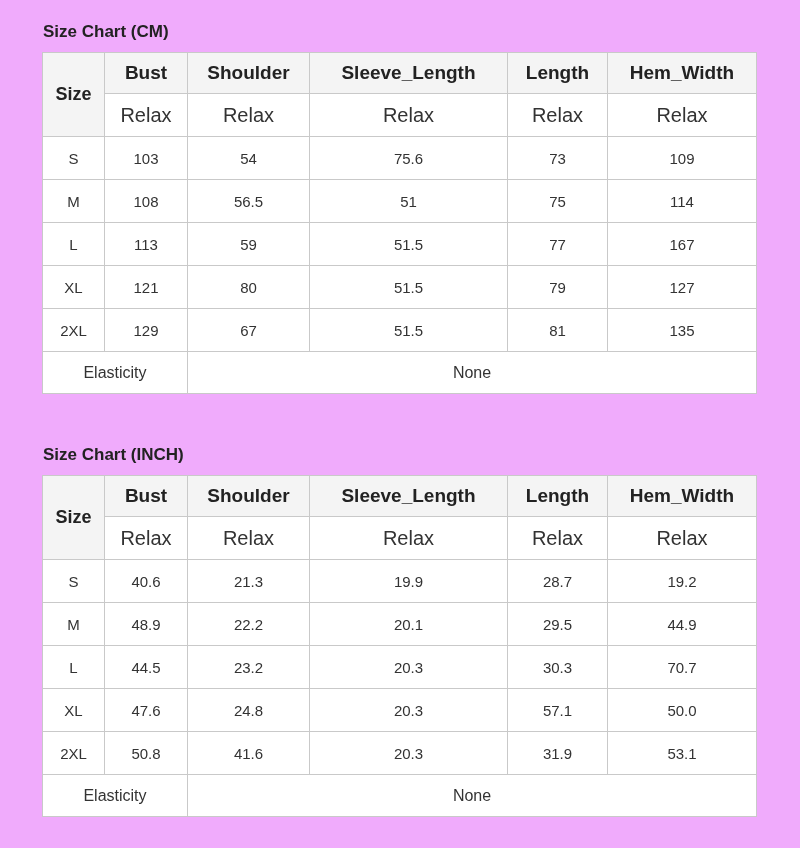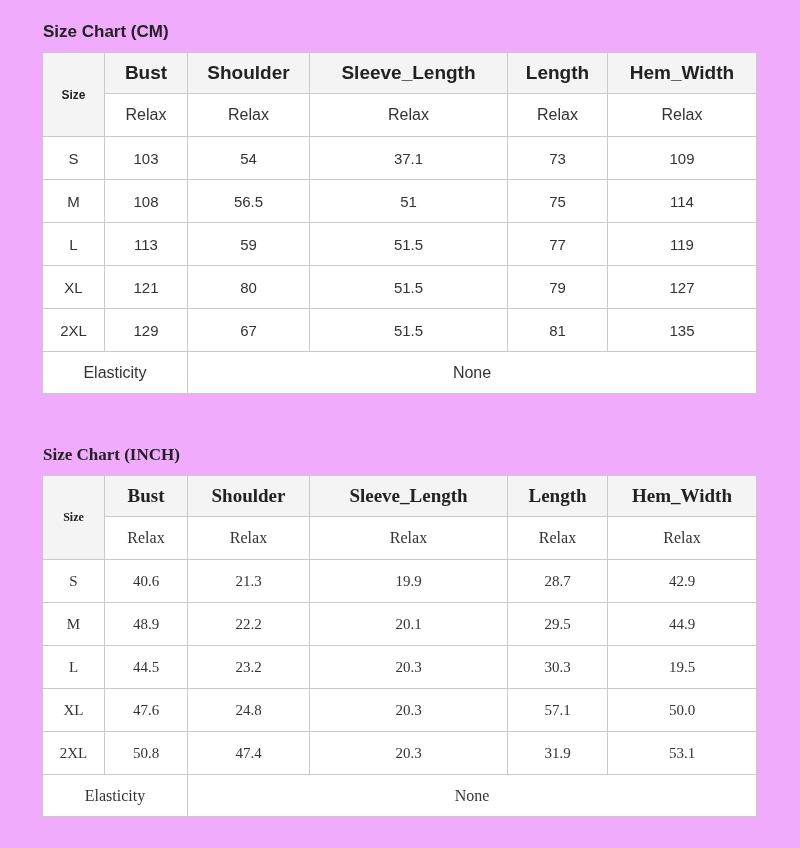--- a/index.html
+++ b/index.html
@@ -7,35 +7,35 @@
     width: 800px; height: 848px; box-sizing: border-box;
     padding: 22px 32px 0 42px;
     background: #f0abfc;
     font-family: "Liberation Sans", sans-serif;
     color: #333333;
   }
   .section-title {
     font-size: 17px; line-height: 20px; font-weight: bold;
     color: #222222; margin: 0 0 10px 1px;
   }
-  .section-inch { margin-top: 51px; font-family: Liberation Serif, serif; }
+  .section-inch { margin-top: 51px; }
   table.size-table {
     width: 714px; border-collapse: collapse; table-layout: fixed;
   }
   table.size-table th, table.size-table td {
     border: 1px solid #c9c9c9;
     text-align: center; vertical-align: middle;
     padding: 0; overflow: hidden;
   }
   th.col-h {
     height: 40px; background: #f4f4f4;
     font-weight: bold; font-size: 19px; color: #222222;
   }
-  th.size-h { background: #f4f4f4; font-weight: bold; font-size: 12px; color: #222222; }
-  tr.relax-row td { height: 42px; font-size: 16px; font-weight: normal; background: #ffffff; color: #333333; }
+  th.size-h { background: #f4f4f4; font-weight: bold; font-size: 18px; color: #222222; }
+  tr.relax-row td { height: 42px; font-size: 20px; font-weight: normal; background: #ffffff; color: #333333; }
   tbody tr.data-row td { height: 42px; font-size: 15px; background: #ffffff; color: #333333; }
   tbody tr.data-row td.size-col { font-size: 15px; }
   tr.elasticity-row td { height: 41px; font-size: 16px; background: #ffffff; color: #333333; text-align: center; }
 </style>
 </head>
 <body>
 
 <div class="page">
 
   <section class="section-cm">
@@ -64,39 +64,39 @@
           <td>Relax</td>
           <td>Relax</td>
           <td>Relax</td>
         </tr>
       </thead>
       <tbody>
         <tr class="data-row">
           <td class="size-col">S</td>
           <td>103</td>
           <td>54</td>
-          <td>37.1</td>
+          <td>75.6</td>
           <td>73</td>
           <td>109</td>
         </tr>
         <tr class="data-row">
           <td class="size-col">M</td>
           <td>108</td>
           <td>56.5</td>
           <td>51</td>
           <td>75</td>
           <td>114</td>
         </tr>
         <tr class="data-row">
           <td class="size-col">L</td>
           <td>113</td>
           <td>59</td>
           <td>51.5</td>
           <td>77</td>
-          <td>119</td>
+          <td>167</td>
         </tr>
         <tr class="data-row">
           <td class="size-col">XL</td>
           <td>121</td>
           <td>80</td>
           <td>51.5</td>
           <td>79</td>
           <td>127</td>
         </tr>
         <tr class="data-row">
@@ -143,50 +143,50 @@
           <td>Relax</td>
         </tr>
       </thead>
       <tbody>
         <tr class="data-row">
           <td class="size-col">S</td>
           <td>40.6</td>
           <td>21.3</td>
           <td>19.9</td>
           <td>28.7</td>
-          <td>42.9</td>
+          <td>19.2</td>
         </tr>
         <tr class="data-row">
           <td class="size-col">M</td>
           <td>48.9</td>
           <td>22.2</td>
           <td>20.1</td>
           <td>29.5</td>
           <td>44.9</td>
         </tr>
         <tr class="data-row">
           <td class="size-col">L</td>
           <td>44.5</td>
           <td>23.2</td>
           <td>20.3</td>
           <td>30.3</td>
-          <td>19.5</td>
+          <td>70.7</td>
         </tr>
         <tr class="data-row">
           <td class="size-col">XL</td>
           <td>47.6</td>
           <td>24.8</td>
           <td>20.3</td>
           <td>57.1</td>
           <td>50.0</td>
         </tr>
         <tr class="data-row">
           <td class="size-col">2XL</td>
           <td>50.8</td>
-          <td>47.4</td>
+          <td>41.6</td>
           <td>20.3</td>
           <td>31.9</td>
           <td>53.1</td>
         </tr>
         <tr class="elasticity-row">
           <td colspan="2">Elasticity</td>
           <td colspan="4">None</td>
         </tr>
       </tbody>
     </table>

